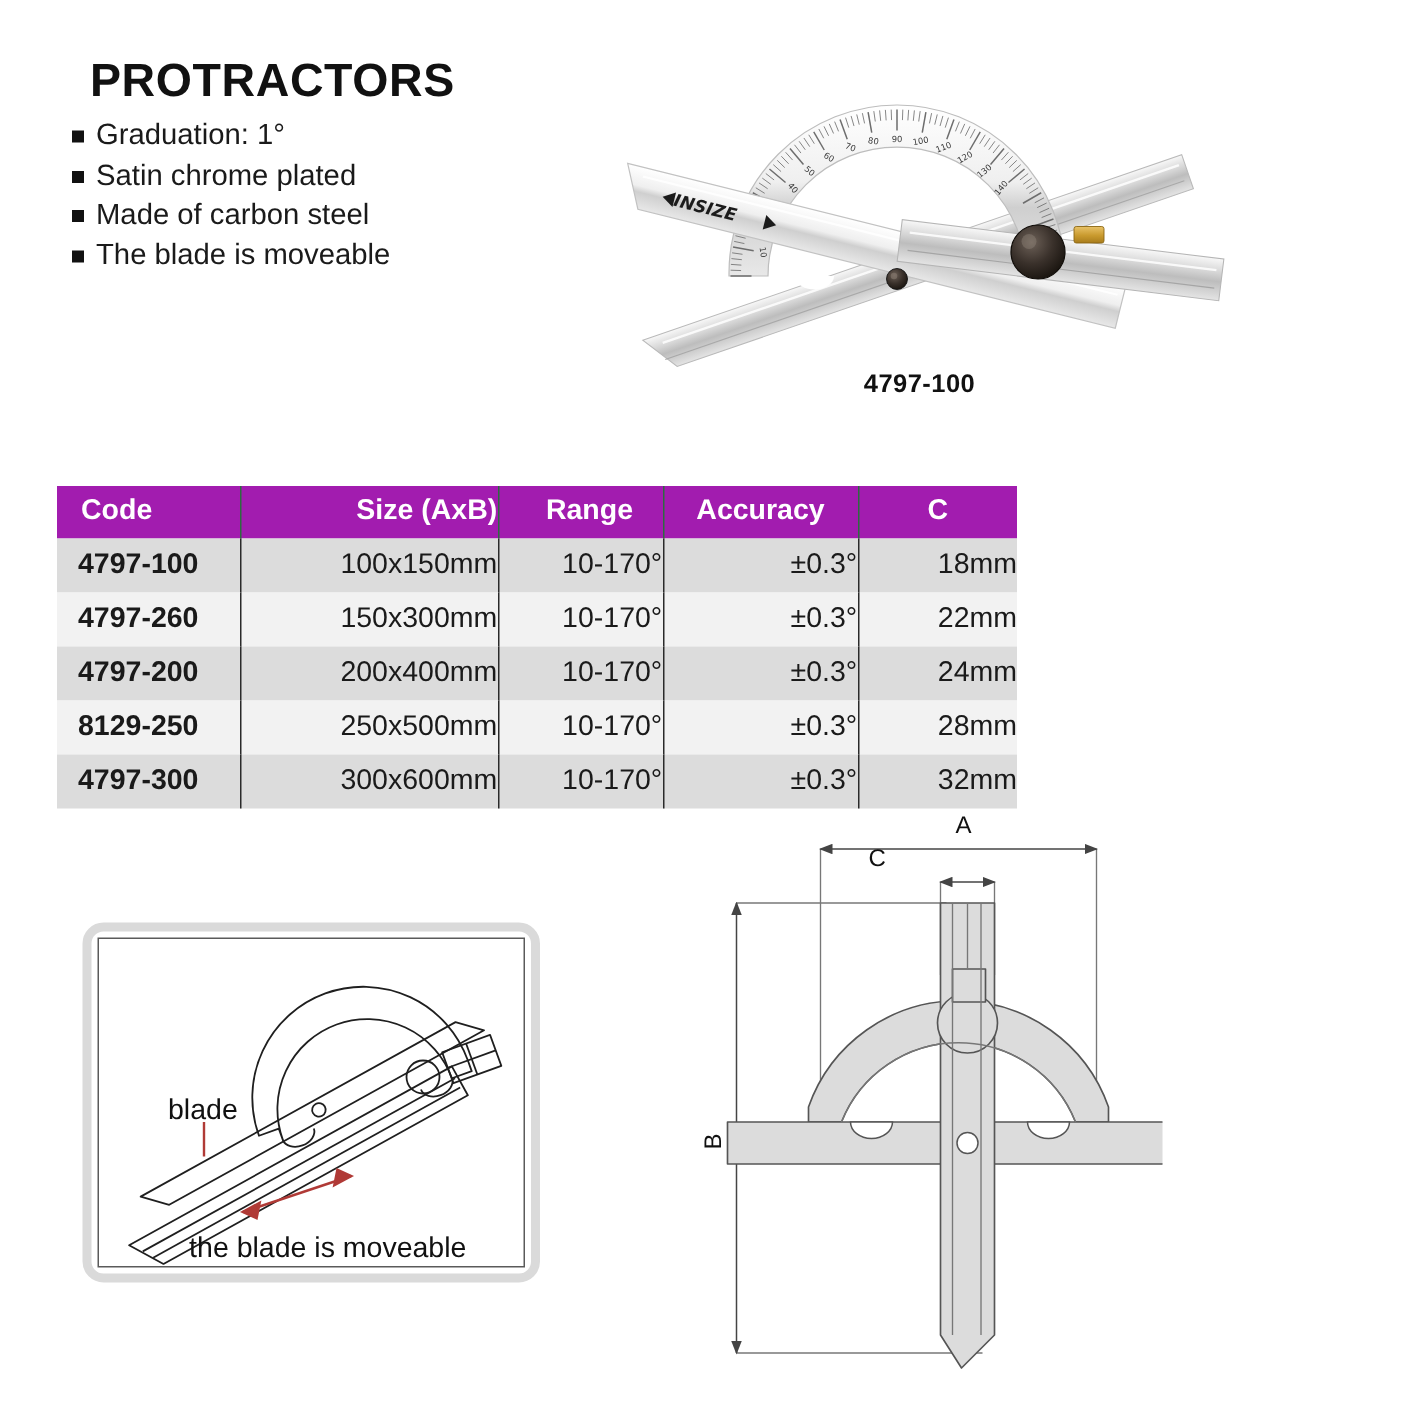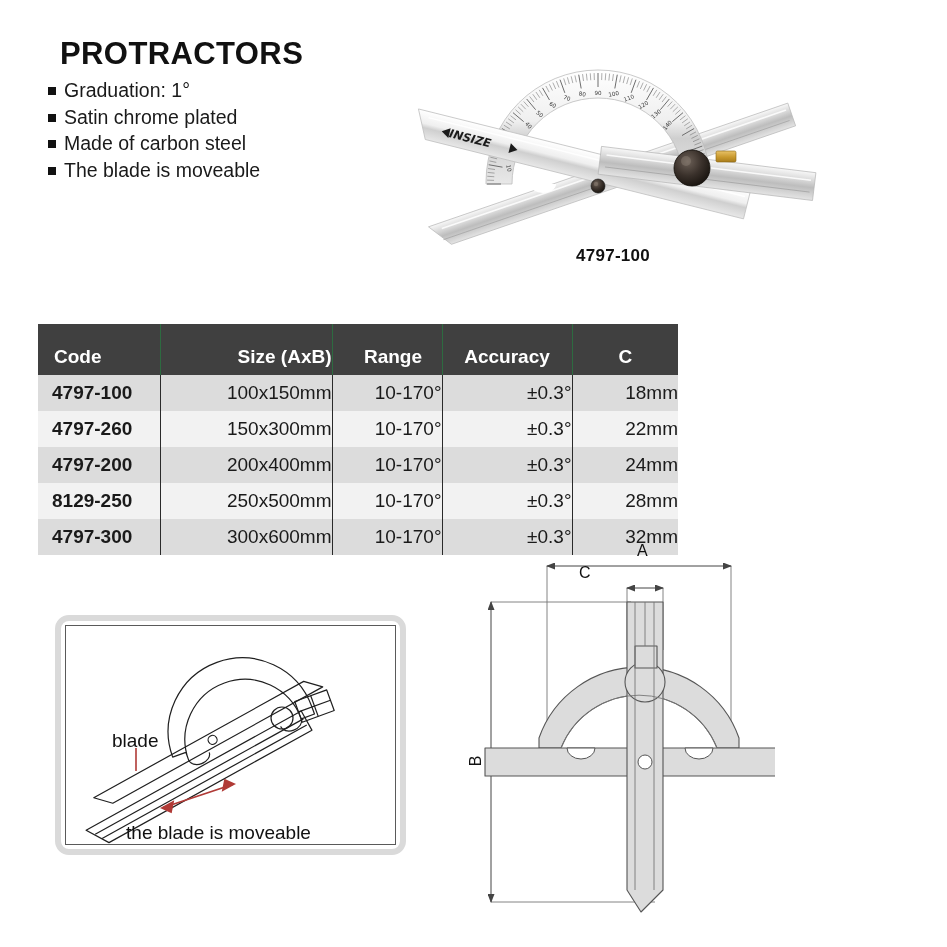--- a/index.html
+++ b/index.html
@@ -50,23 +50,23 @@
     position:absolute;left:38px;top:324px;width:640px;
     border-collapse:collapse;table-layout:fixed;
   }
   #spec-table col.c-code{width:122px;}
   #spec-table col.c-size{width:172px;}
   #spec-table col.c-range{width:110px;}
   #spec-table col.c-acc{width:130px;}
   #spec-table col.c-c{width:106px;}
 
   #spec-table thead th{
-    background:#404040;color:#ffffff;
+    background:#a21caf;color:#ffffff;
     font-size:19px;font-weight:bold;
-    padding:22px 0 7px 0;
+    padding:6px 0 7px 0;
     text-align:center;
     border-right:1px solid #2d6b40;
   }
   #spec-table thead th:last-child{border-right:none;}
   #spec-table thead th.th-code{text-align:left;padding-left:16px;}
   #spec-table thead th.th-size{text-align:right;padding-left:22px;}
   #spec-table thead th.th-range{text-align:center;padding-left:12px;}
 
   #spec-table tbody td{
     font-size:19px;padding:4px 0 5px 0;
@@ -75,21 +75,21 @@
   }
   #spec-table tbody td:last-child{border-right:none;}
   #spec-table tbody td.cell-code{
     font-weight:bold;text-align:left;padding-left:14px;
   }
   #spec-table tbody tr:nth-child(odd) td{background:#dcdcdc;}
   #spec-table tbody tr:nth-child(even) td{background:#f2f2f2;}
 
   
   #illustration-box{
-    position:absolute;left:55px;top:615px;width:351px;height:240px;
+    position:absolute;left:55px;top:615px;width:305px;height:240px;
     background:#ffffff;
     border:6px solid #dadada;
     border-radius:14px;
     box-sizing:border-box;
   }
   #illustration-inner{
     position:absolute;inset:4px;
     border:1px solid #5a5a5a;
     box-sizing:border-box;
   }

